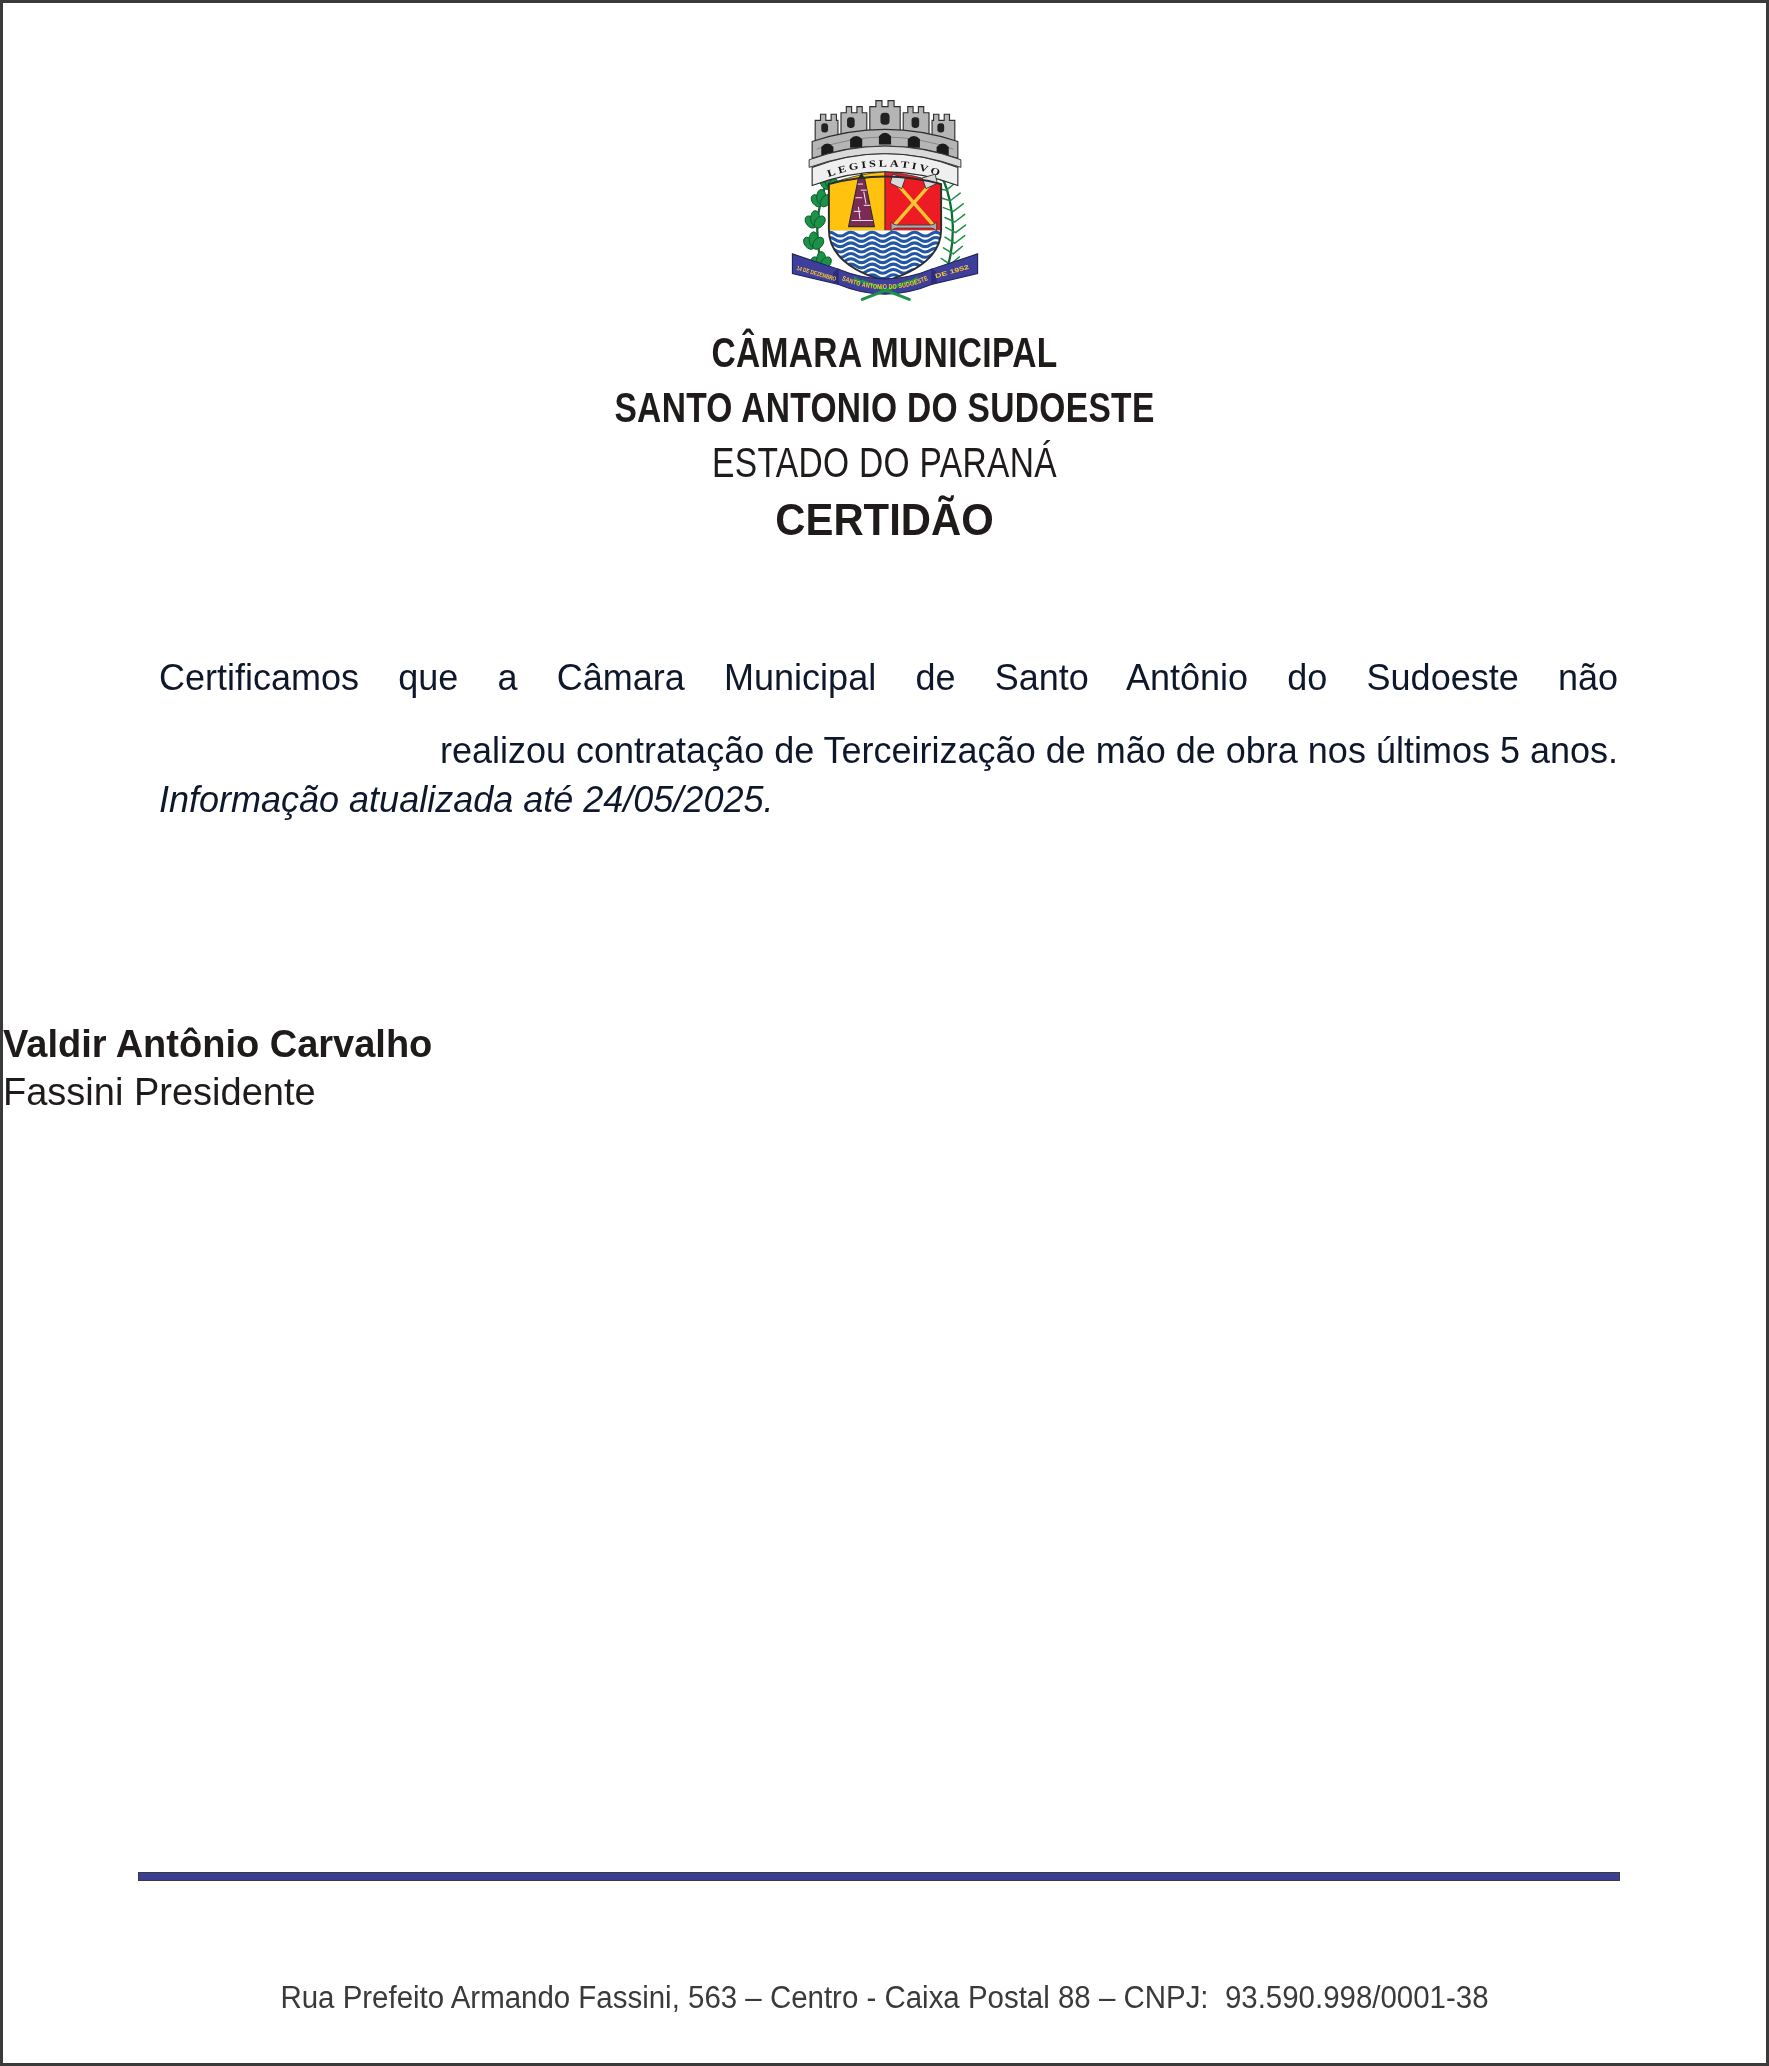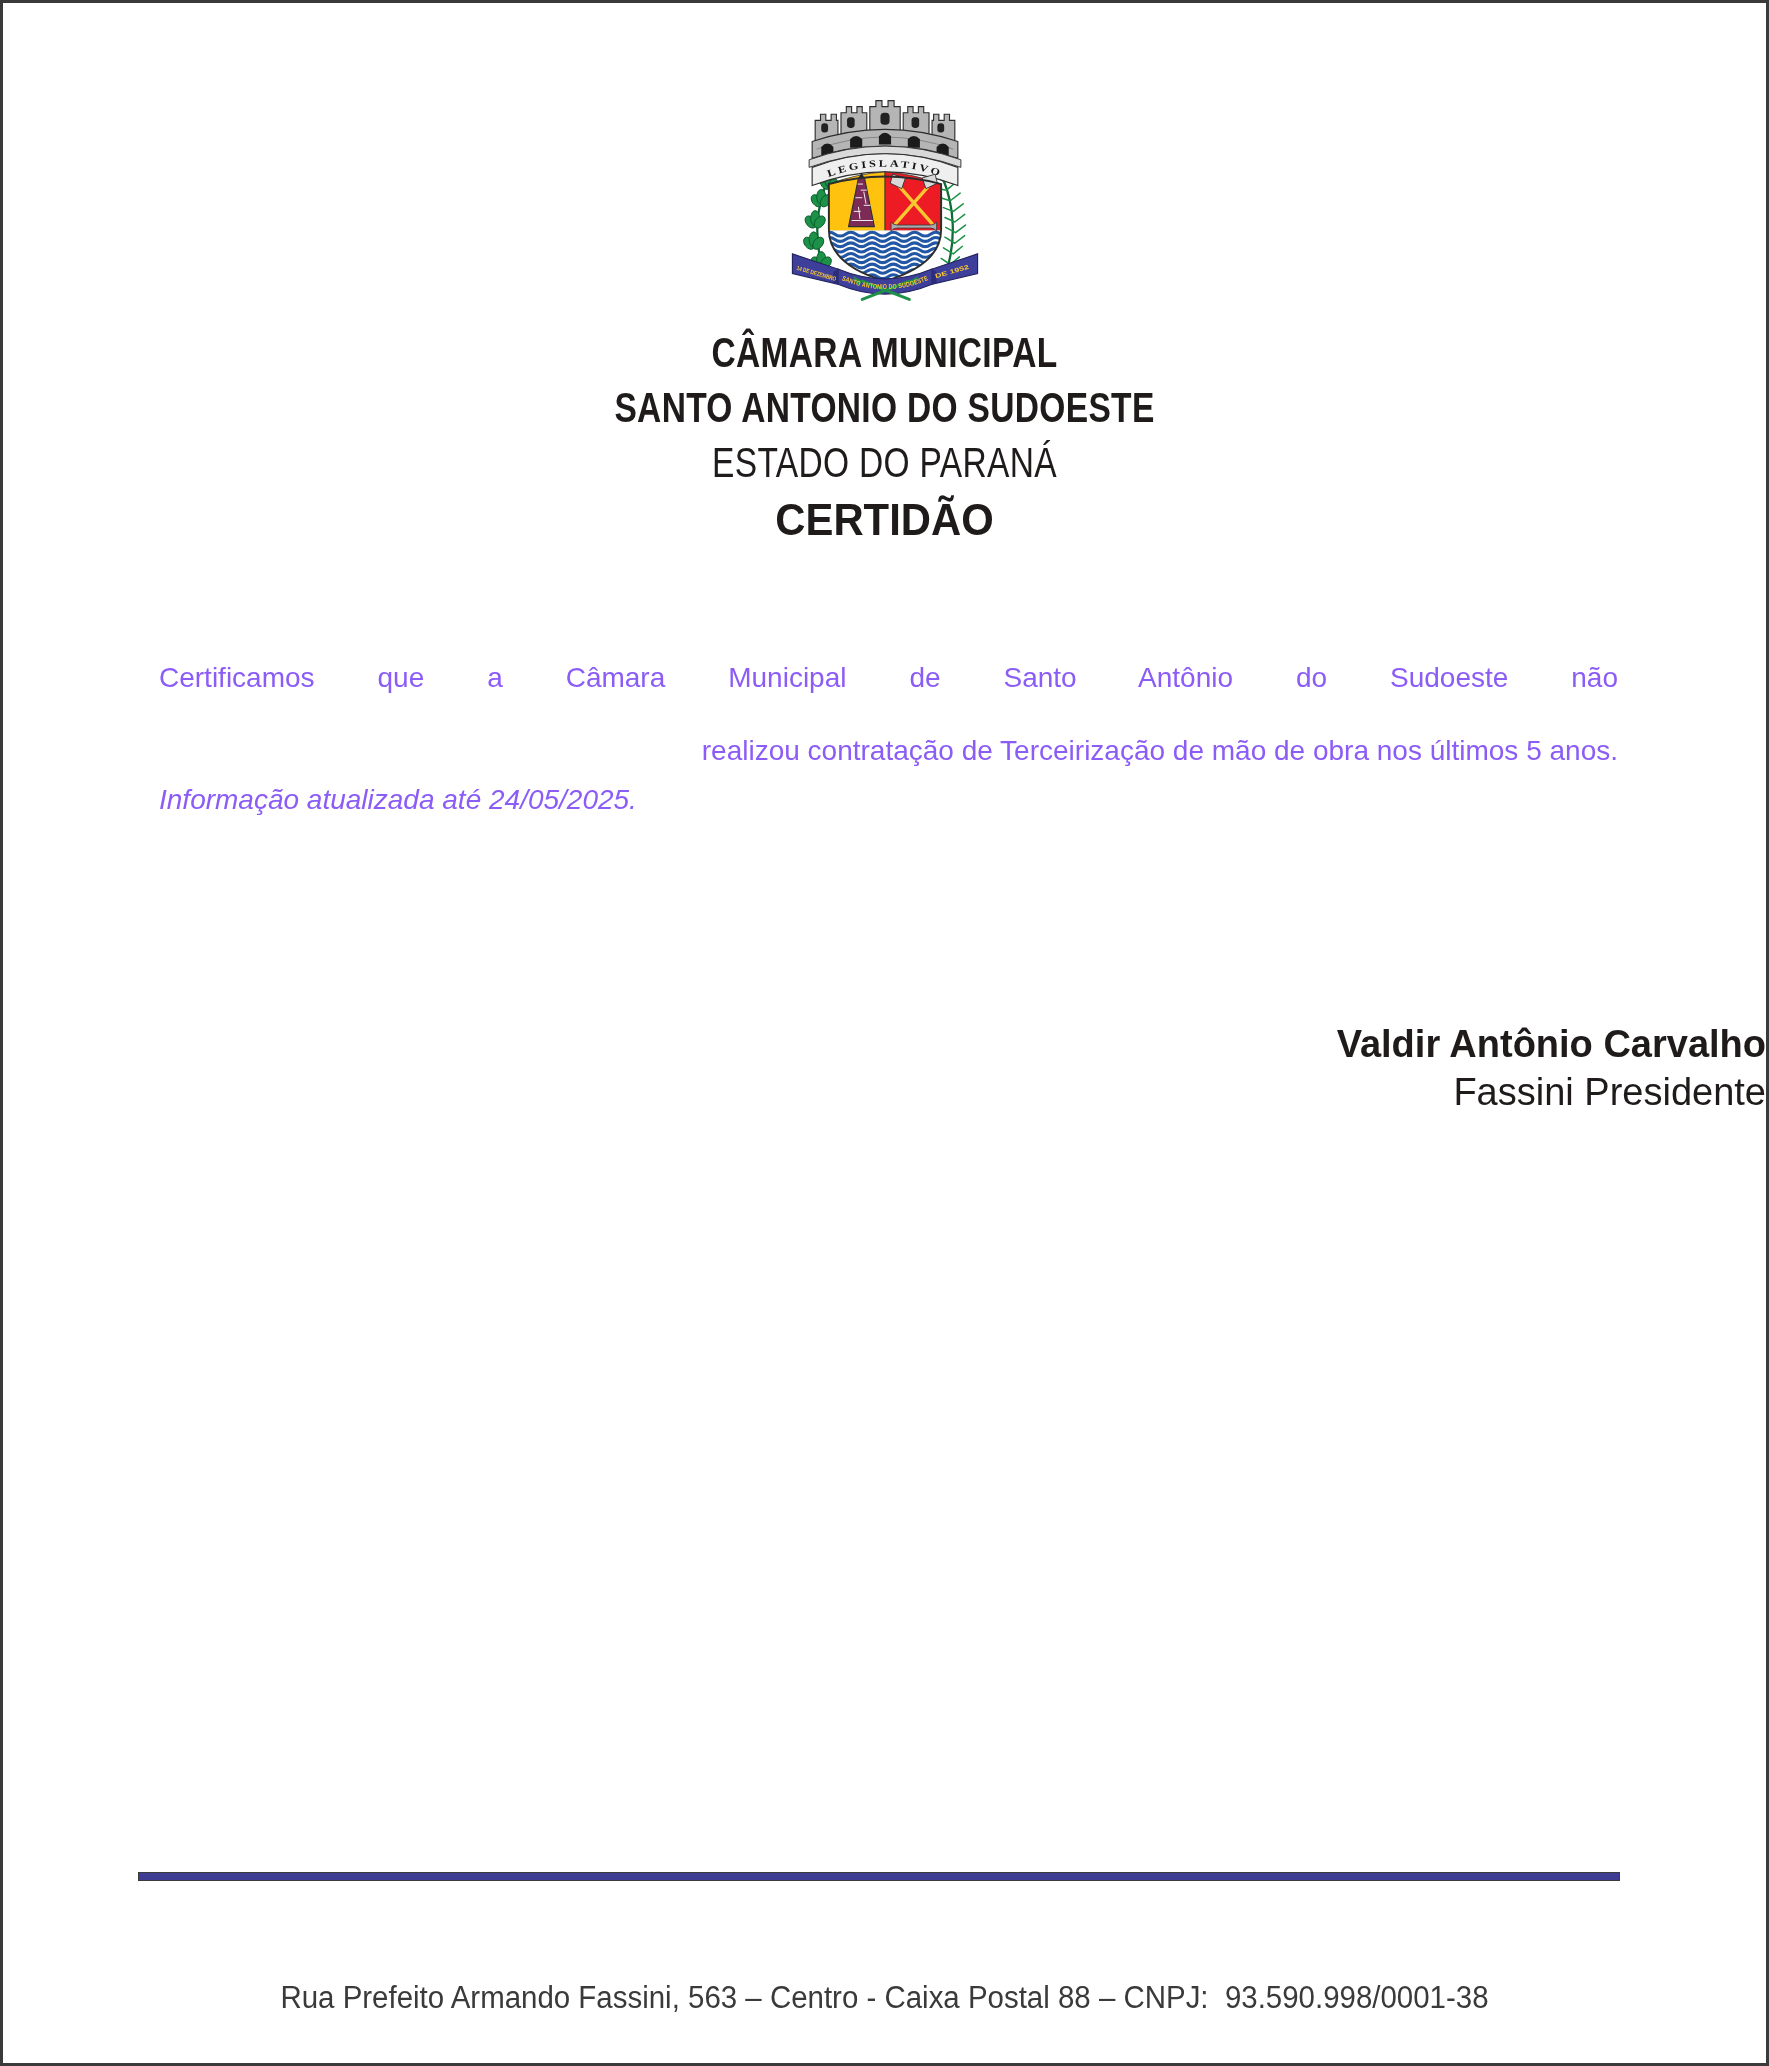--- a/index.html
+++ b/index.html
@@ -22,27 +22,27 @@
     letter-spacing:0.4px;
   }
   .header .light { font-weight:normal; }
 
   .doc-title {
     position:absolute; top:492px; left:0; width:100%;
     text-align:center; font-weight:bold; font-size:44px;
     transform:scaleX(0.95);
   }
 
-  .body-block { position:absolute; left:156px; width:1459px; font-size:28px; color:#8b5cf6; }
+  .body-block { position:absolute; left:156px; width:1459px; font-size:36px; color:#0f172a; }
   .p1 { top:638px; line-height:73px; }
   .p1 .l1 { text-align:justify; text-align-last:justify; }
   .p1 .l2 { text-align:right; white-space:nowrap; }
   .p2 { top:760px; line-height:73px; white-space:pre;font-style:italic; }
 
-  .signature { position:absolute; top:1017px; left:0; width:100%; text-align:right; font-size:38px; line-height:48px; }
+  .signature { position:absolute; top:1017px; left:0; width:100%; text-align:left; font-size:38px; line-height:48px; }
   .sig-name { font-weight:bold; }
 
   .footer-bar {
     position:absolute; top:1869px; left:135px; width:1480px; height:6.8px;
     background:#3D3D94; border:1.5px solid #3b3b3b;
   }
   .footer {
     position:absolute; top:1892px; left:0; width:100%;
     text-align:center; font-size:31px; line-height:41px; color:#3a3a3a;
     transform:scaleX(0.95); white-space:pre;

